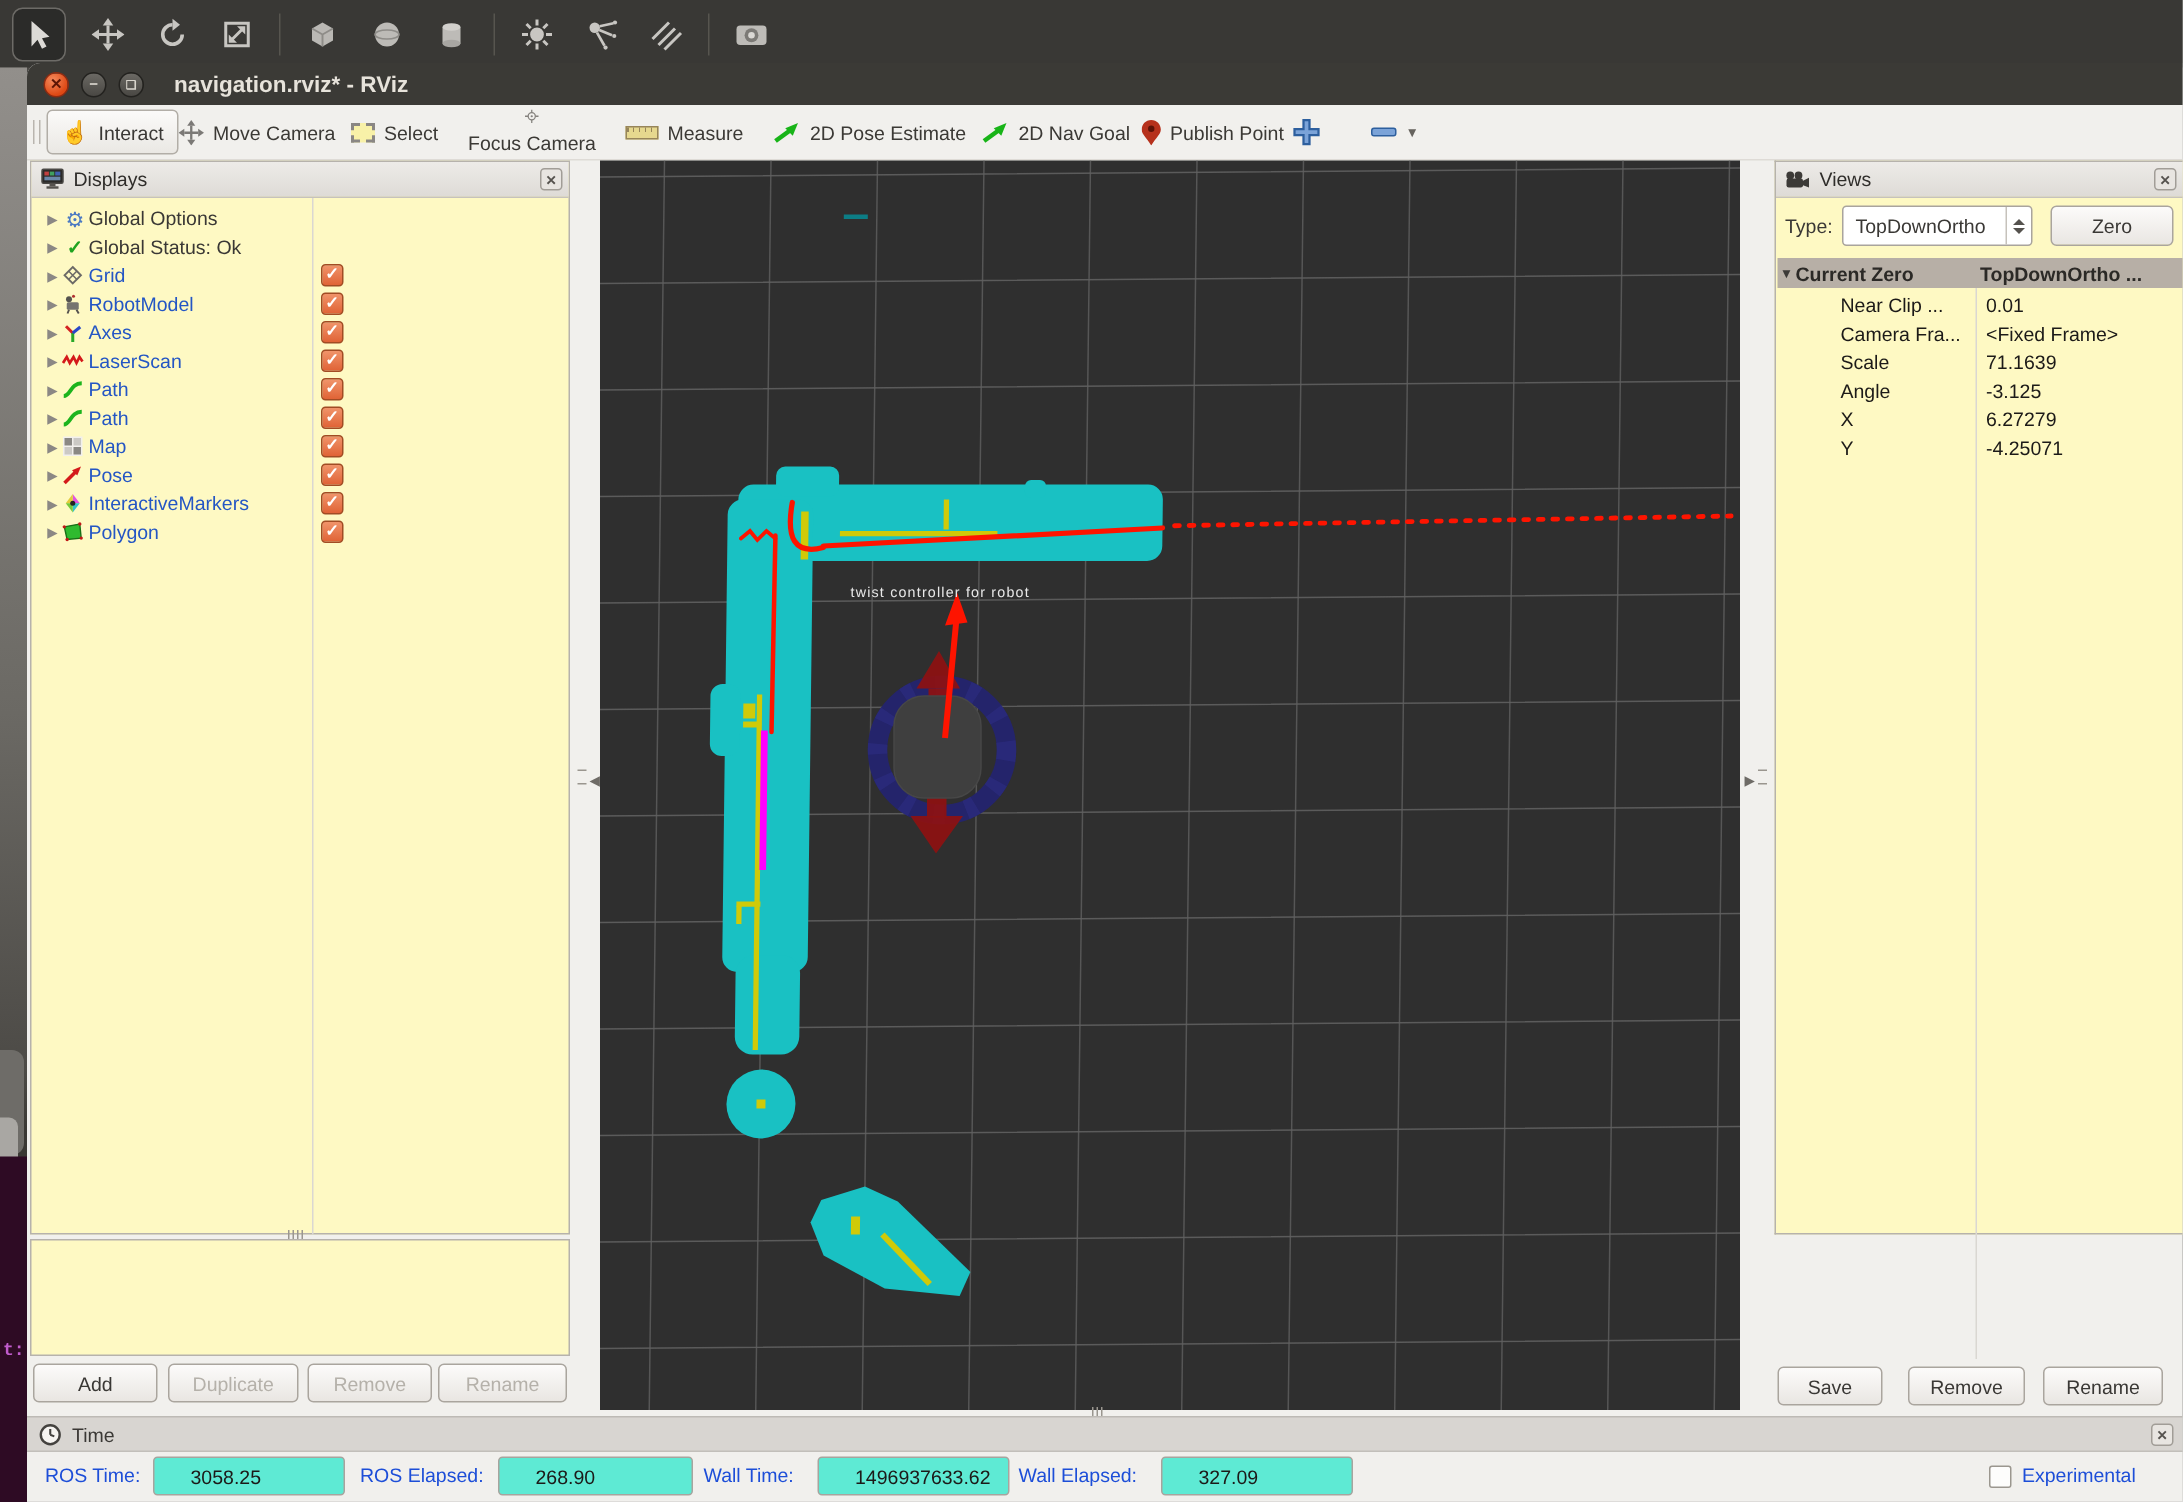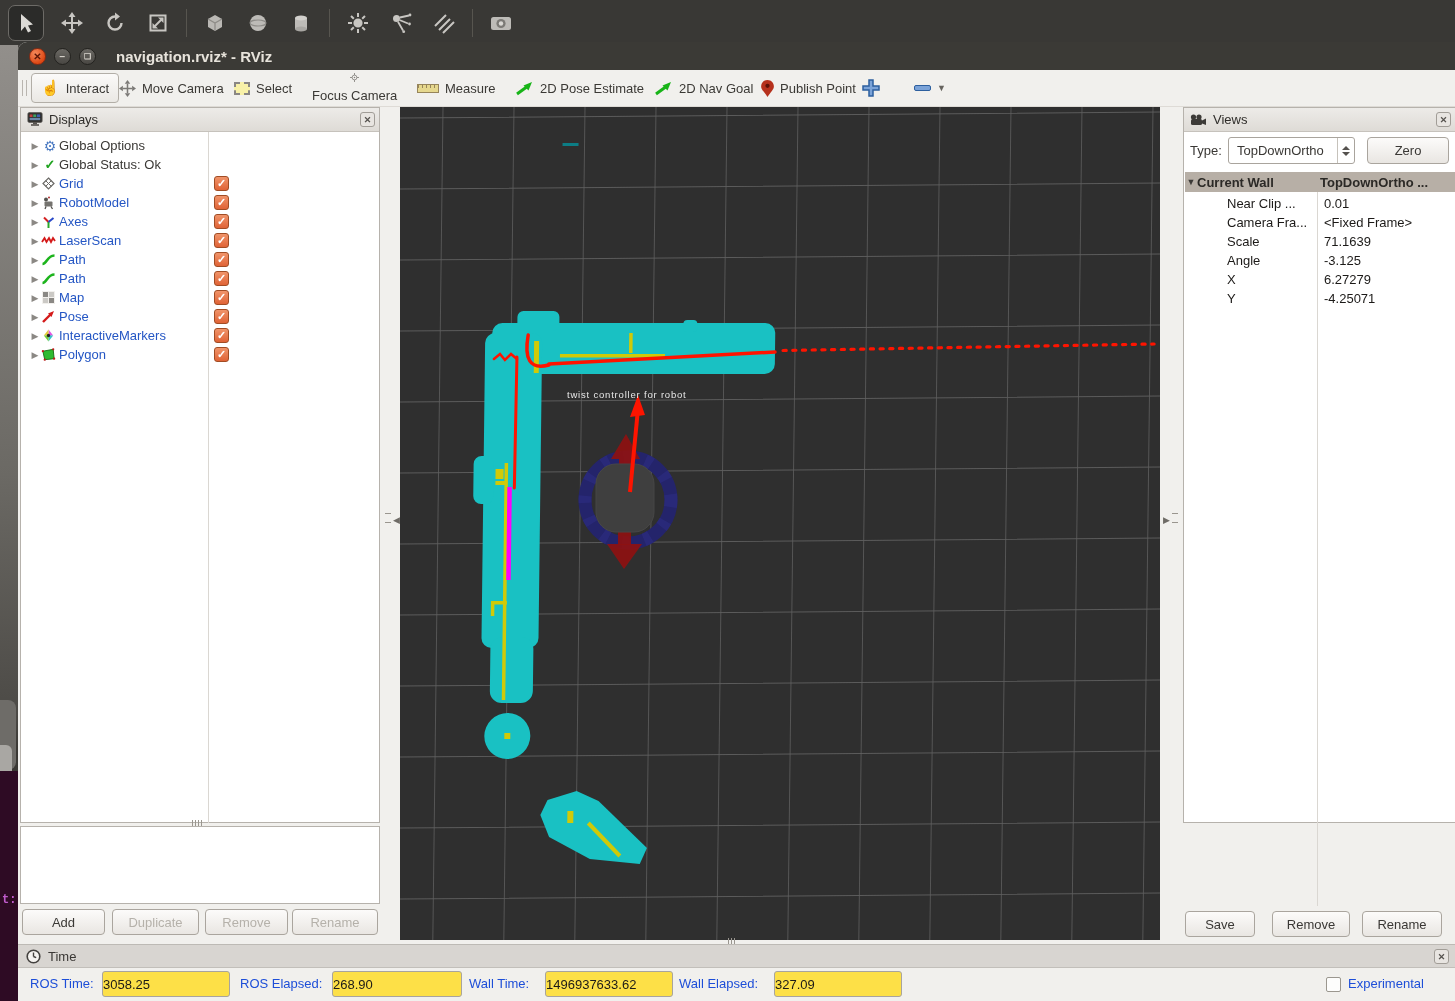--- a/index.html
+++ b/index.html
@@ -34,21 +34,21 @@
 
   
   .rv-toolbar { position:absolute; left:18px; top:70px; width:1437px; height:37px; background:#f1f0ed; }
   .grip-v { position:absolute; left:4px; top:10px; width:5px; height:16px;
             border-left:1px solid #b9b5af; border-right:1px solid #b9b5af; }
   .tbtn { position:absolute; top:3px; height:30px; display:flex; align-items:center; gap:6px; padding:0 9px;
           border:1px solid #b2aea7; border-radius:4px; background:linear-gradient(#fbfaf9,#eae8e4); }
   .titem { position:absolute; top:3px; height:30px; display:flex; align-items:center; gap:6px; color:#3b3935; }
 
   
-  .panel { position:absolute; background:#ffffff; border:1px solid #b6b2ac; }
+  .panel { position:absolute; background:#fef9c3; border:1px solid #b6b2ac; }
   .panel-head { position:absolute; left:0; top:0; right:0; height:24px; background:linear-gradient(#edebe8,#dedbd6);
                 border-bottom:1px solid #c6c2bc; display:flex; align-items:center; gap:6px; padding:0 6px; color:#2f2d2a; }
   .phx { position:absolute; right:4px; top:4px; width:15px; height:15px; background:#e8e5e1; border:1px solid #a19d97;
          border-radius:3px; font-size:9px; font-weight:bold; color:#55524e; display:flex; align-items:center; justify-content:center; }
   .trow { position:absolute; left:0; height:19px; display:flex; align-items:center; }
   .arr { color:#8b8884; font-size:9px; width:12px; text-align:center; }
   .dname { font-weight:normal; color:#2456c4; }
   .cbox { position:absolute; width:15px; height:15px; border-radius:3px; border:1px solid #a14c24;
           background:linear-gradient(#f0946a,#e06336); color:#fff; font-size:11px; font-weight:bold;
           display:flex; align-items:center; justify-content:center; line-height:13px; }
@@ -75,22 +75,22 @@
   .sh { position:absolute; color:#6e6b66; font-size:9px; }
   .shlines { display:inline-block; width:6px; height:10px; border-top:1px solid #9a968f; border-bottom:1px solid #9a968f; margin:0 2px; }
   .hgrip { position:absolute; display:flex; gap:2px; }
   .hgrip i { width:1px; height:6px; background:#9a968f; }
 
   
   .time-head { position:absolute; left:18px; top:944px; width:1437px; height:24px; background:#d8d5d1;
                border-top:1px solid #bdbab5; border-bottom:1px solid #c2bfba; display:flex; align-items:center; gap:7px; padding-left:8px; }
   .time-body { position:absolute; left:18px; top:968px; width:1437px; height:33px; background:#f1f0ed; }
   .tlabel { position:absolute; top:8px; color:#1d4ed8; }
-  .tfield { position:absolute; top:3px; height:26px; background:#fde047; border:1px solid #a8a49e; border-radius:3px;
-            font-family:"Liberation Sans", sans-serif; font-size:13px; color:#1c1a18; padding-left:0; }
+  .tfield { position:absolute; top:3px; height:26px; background:#5eead4; border:1px solid #a8a49e; border-radius:3px;
+            font-family:"Liberation Sans", sans-serif; font-size:13px; color:#1c1a18; padding-left:24px; }
   .xbox { position:absolute; width:15px; height:15px; background:#fdfdfc; border:1px solid #9b978f; border-radius:2px; }
   svg { display:block; }
 </style>
 </head>
 <body>
 
 <div class="screen">
 
   <div class="gz-bar">
     <div class="gz-tool gz-sel">
@@ -511,21 +511,21 @@
           <b class="up"></b>
           <b class="dn"></b>
         </span>
     </div>
     <div class="btn" style="left:183px; top:29px; width:82px; height:27px;">
         <span>Zero</span>
       </div>
 
     <div class="cv-head" style="left:1px; top:64px; width:270px; height:20px;">
       <span class="arr" style="color:#3c3a37;">▼</span>
-      <span>Current Wall</span>
+      <span>Current Zero</span>
       <span style="position:absolute; left:135px;">TopDownOrtho ...</span>
     </div>
     <div class="divline" style="left:133px; top:84px; height:714px;"></div>
 
     <div class="vrow-l" style="left:43px; top:88px;">Near Clip ...</div>
     <div class="vrow-v" style="left:140px; top:88px;">0.01</div>
     <div class="vrow-l" style="left:43px; top:107px;">Camera Fra...</div>
     <div class="vrow-v" style="left:140px; top:107px;">&lt;Fixed Frame&gt;</div>
     <div class="vrow-l" style="left:43px; top:126px;">Scale</div>
     <div class="vrow-v" style="left:140px; top:126px;">71.1639</div>

